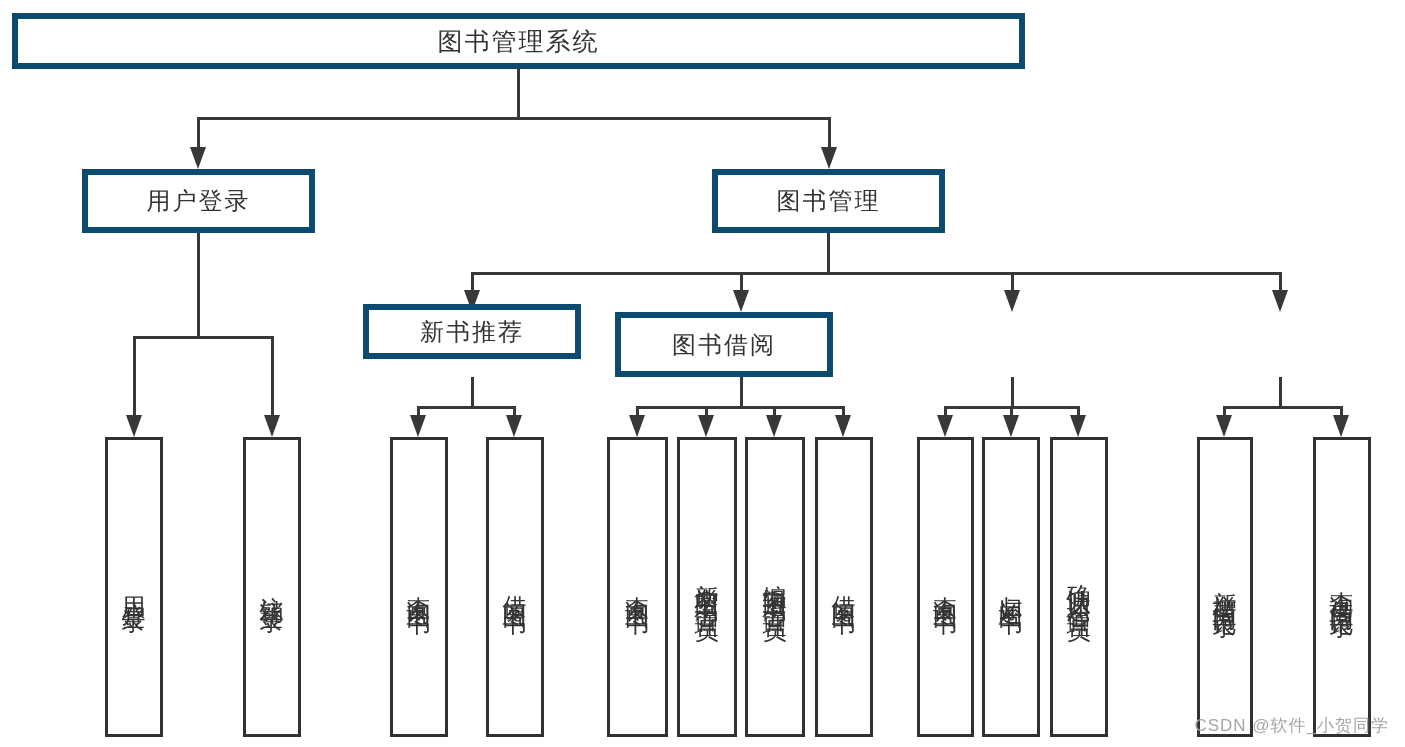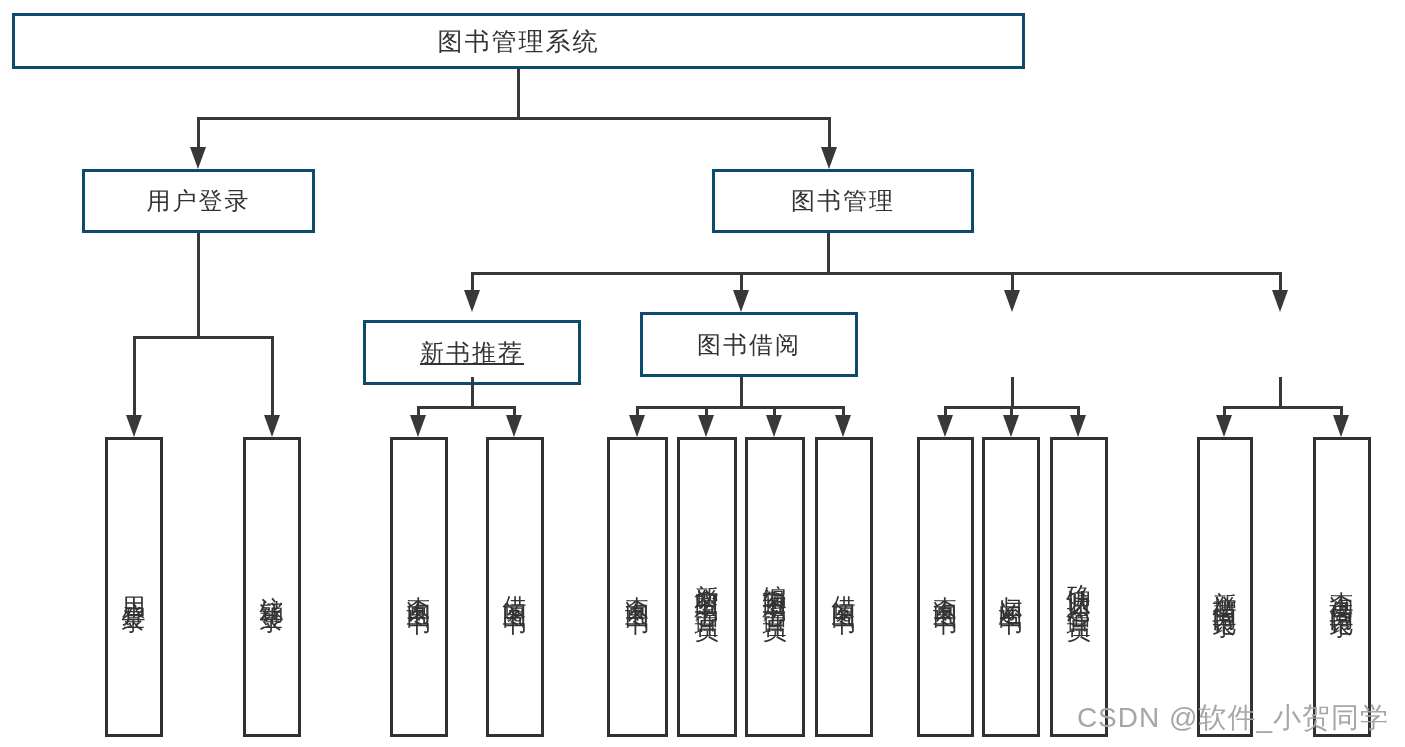--- a/index.html
+++ b/index.html
@@ -1,21 +1,21 @@
 <!DOCTYPE html>
 <html><head>
 <meta charset="utf-8">
 <style>
   html,body{margin:0;padding:0;background:#fff;}
   #stage{
     position:relative; width:1405px; height:747px; background:#ffffff;
     font-family:"Liberation Sans", sans-serif; overflow:hidden;
   }
   .box{
-    position:absolute; background:#fff; border:3px solid #0c4a6e; box-sizing:border-box;
+    position:absolute; background:#fff; border:6px solid #0c4a6e; box-sizing:border-box;
     display:flex; align-items:center; justify-content:center;
     font-size:24px; color:#333; letter-spacing:2px; white-space:nowrap;
   }
   .root{ font-size:25px; }
   .leaf{
     position:absolute; top:437px; height:300px; background:#fff;
     border:3px solid #313131; box-sizing:border-box;
     display:flex; align-items:center; justify-content:center;
   }
   .leaf span{
@@ -25,21 +25,21 @@
   .hline,.vline{ position:absolute; background:#383838; }
   .hline{ height:3px; }
   .vline{ width:3px; }
   .arr{
     position:absolute; width:0; height:0;
     border-left:8px solid transparent; border-right:8px solid transparent;
     border-top:22px solid #383838;
   }
   .watermark{
     position:absolute; right:16px; bottom:10px; z-index:5;
-    font-size:28px; color:#a6a6a6; letter-spacing:1px; white-space:nowrap;
+    font-size:17px; color:#a6a6a6; letter-spacing:1px; white-space:nowrap;
   }
 </style>
 </head>
 <body>
 
 <div id="stage">
 
   <div class="box root" style="left:12px; top:13px; width:1013px; height:56px;">
     <span>图书管理系统</span>
   </div>
@@ -47,21 +47,21 @@
   <div class="vline" style="left:517px; top:68px; height:51px;"></div>
   <div class="hline" style="left:197px; top:117px; width:633px;"></div>
   <div class="vline" style="left:197px; top:117px; height:33px;"></div>
   <div class="vline" style="left:828px; top:117px; height:33px;"></div>
   <div class="arr" style="left:190px; top:147px;"></div>
   <div class="arr" style="left:821px; top:147px;"></div>
 
   <div class="box" style="left:82px; top:169px; width:233px; height:64px;">
     <span>用户登录</span>
   </div>
-  <div class="box" style="left:712px; top:169px; width:262px; height:64px;">
+  <div class="box" style="left:712px; top:169px; width:233px; height:64px;">
     <span>图书管理</span>
   </div>
 
   <div class="vline" style="left:197px; top:233px; height:106px;"></div>
   <div class="hline" style="left:133px; top:336px; width:141px;"></div>
   <div class="vline" style="left:133px; top:336px; height:81px;"></div>
   <div class="vline" style="left:271px; top:336px; height:81px;"></div>
   <div class="arr" style="left:126px; top:415px;"></div>
   <div class="arr" style="left:264px; top:415px;"></div>
 
@@ -69,24 +69,24 @@
   <div class="hline" style="left:471px; top:272px; width:811px;"></div>
   <div class="vline" style="left:471px; top:272px; height:20px;"></div>
   <div class="vline" style="left:740px; top:272px; height:20px;"></div>
   <div class="vline" style="left:1011px; top:272px; height:20px;"></div>
   <div class="vline" style="left:1279px; top:272px; height:20px;"></div>
   <div class="arr" style="left:464px; top:290px;"></div>
   <div class="arr" style="left:733px; top:290px;"></div>
   <div class="arr" style="left:1004px; top:290px;"></div>
   <div class="arr" style="left:1272px; top:290px;"></div>
 
-  <div class="box" style="left:363px; top:320px; width:218px; height:65px;text-decoration:underline;">
+  <div class="box" style="left:363px; top:304px; width:218px; height:55px;">
     <span>新书推荐</span>
   </div>
-  <div class="box" style="left:640px; top:312px; width:218px; height:65px;">
+  <div class="box" style="left:615px; top:312px; width:218px; height:65px;">
     <span>图书借阅</span>
   </div>
 
   <div class="vline" style="left:471px; top:377px; height:31px;"></div>
   <div class="hline" style="left:417px; top:406px; width:99px;"></div>
   <div class="vline" style="left:417px; top:406px; height:11px;"></div>
   <div class="vline" style="left:513px; top:406px; height:11px;"></div>
   <div class="arr" style="left:410px; top:415px;"></div>
   <div class="arr" style="left:506px; top:415px;"></div>
 

